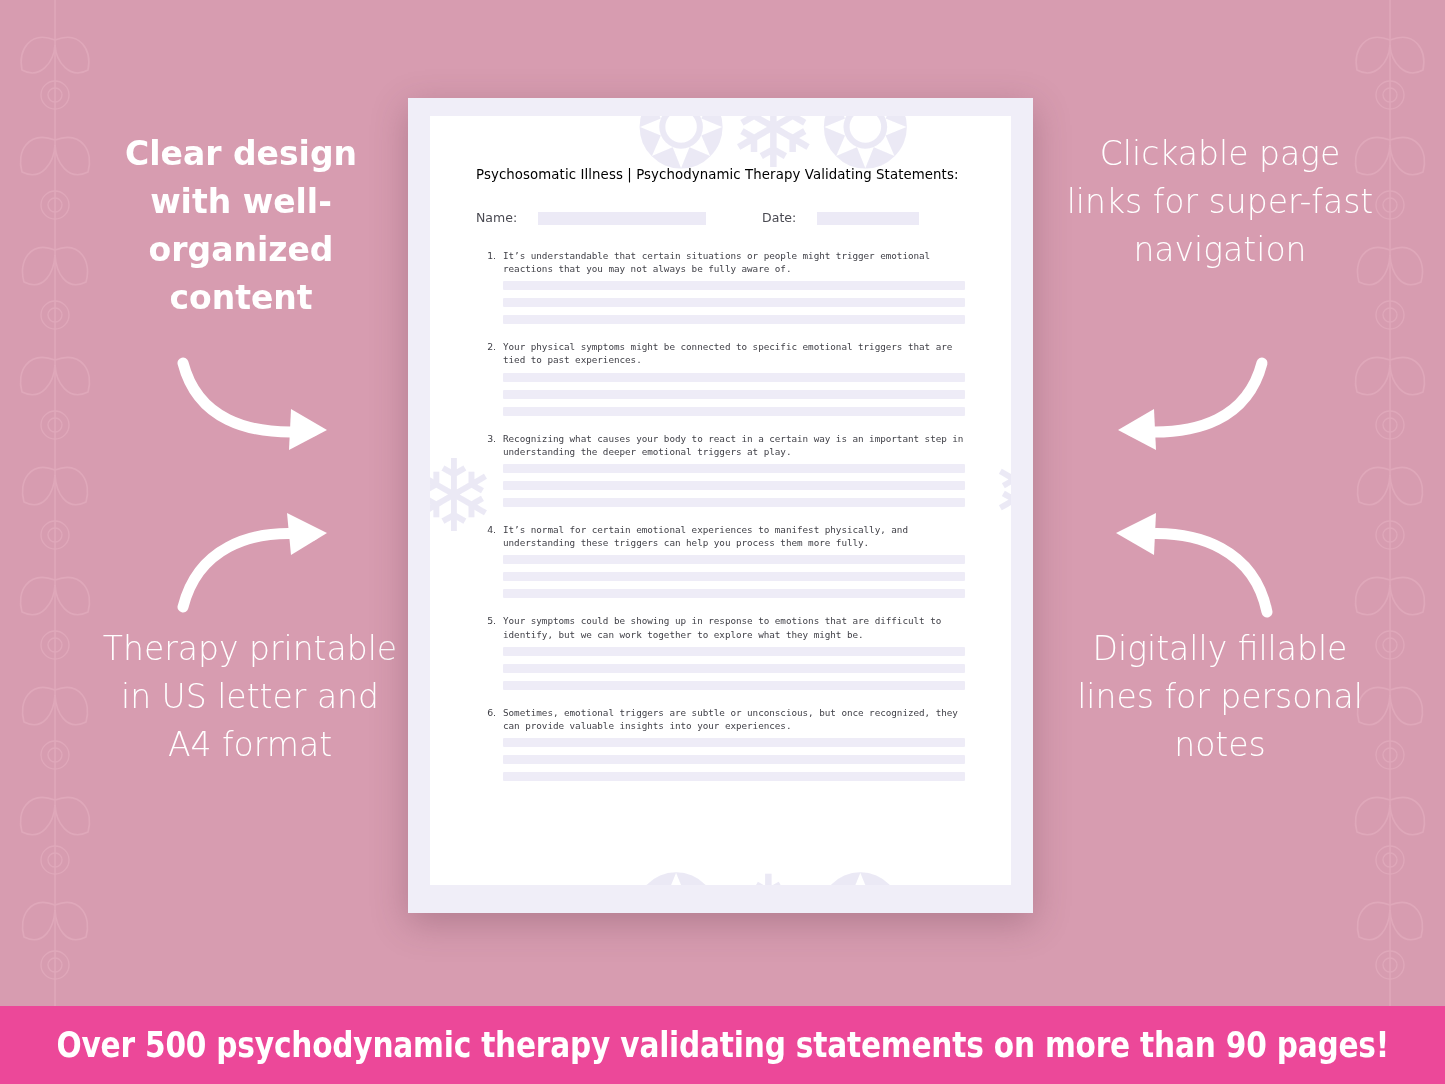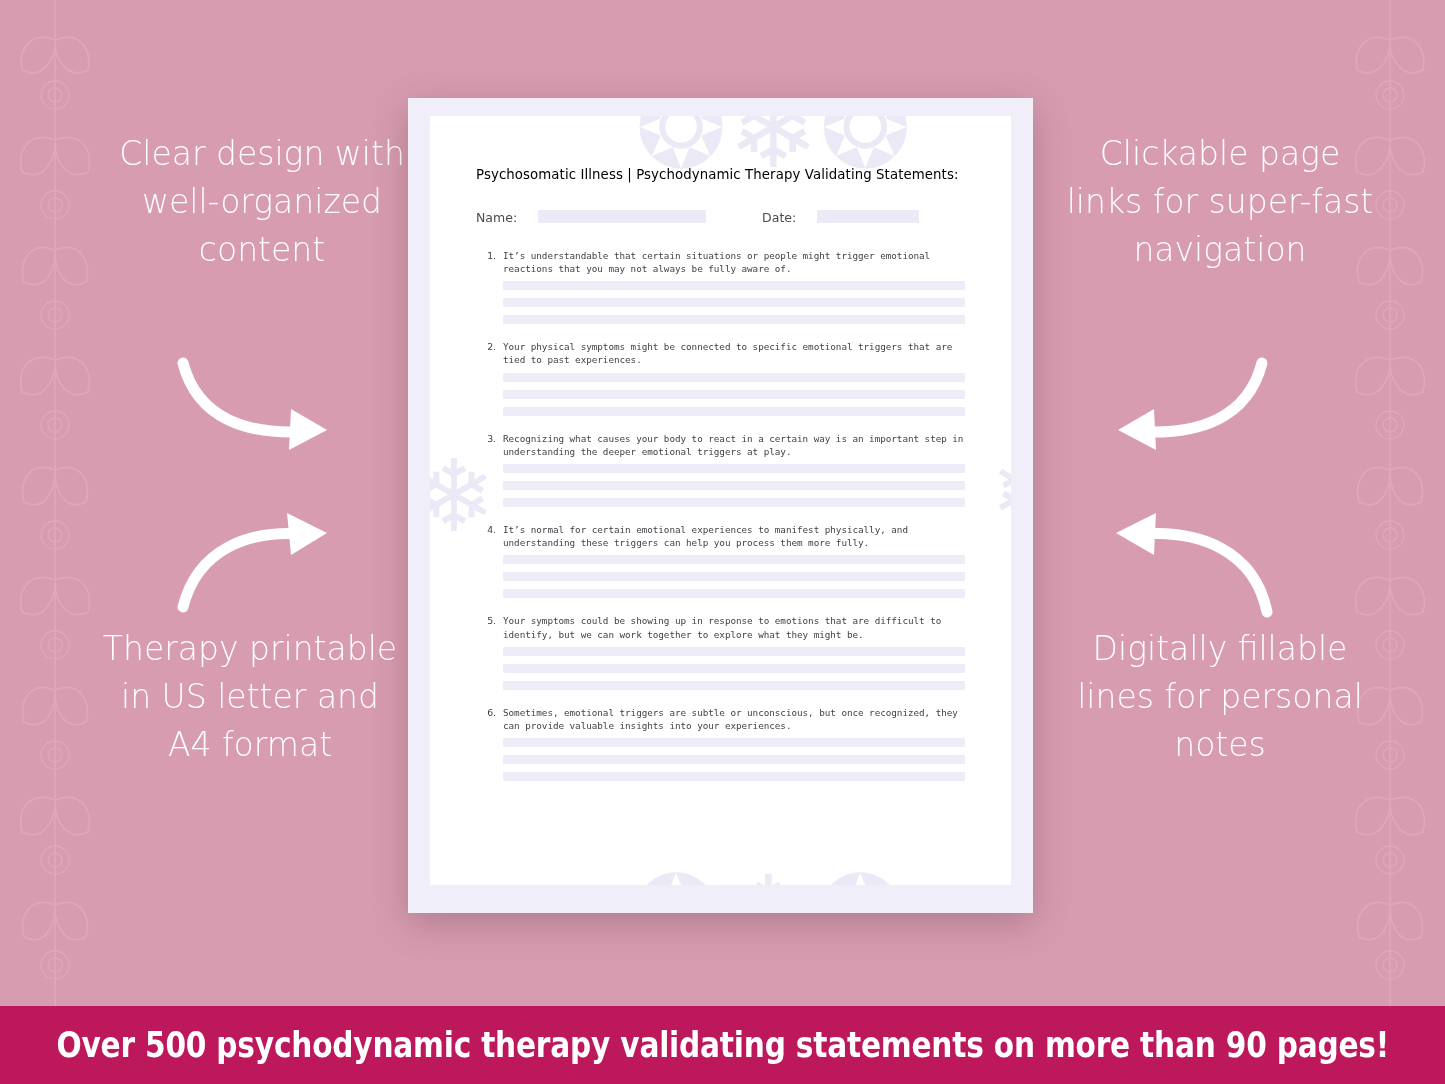--- a/index.html
+++ b/index.html
@@ -27,21 +27,21 @@
   .floral.right { right: 0; }
   .floral svg { width: 100%; height: 100%; display: block; }
 
   
   .bottom-banner {
     position: absolute;
     left: 0;
     bottom: 0;
     width: 1445px;
     height: 78px;
-    background: #be185d;
+    background: #ec4899;
     display: flex;
     align-items: center;
     justify-content: center;
   }
   .bottom-banner .txt {
     color: #ffffff;
     font-size: 35px;
     font-weight: bold;
     letter-spacing: -0.2px;
     white-space: nowrap;
@@ -52,21 +52,21 @@
   
   .callout {
     position: absolute;
     color: #ffffff;
     font-size: 33px;
     line-height: 1.45;
     text-align: center;
     font-weight: 300;
     font-family: "DejaVu Sans", sans-serif;
   }
-  #callout-tl { left: 117px; top: 130px; width: 290px; }
+  #callout-tl { left: 96px; top: 130px; width: 290px; font-weight: bold; }
   #callout-bl { left: 100px; top: 625px; width: 300px; }
   #callout-tr { left: 1060px; top: 130px; width: 320px; }
   #callout-br { left: 1070px; top: 625px; width: 300px; }
 
   
   .arrow { position: absolute; pointer-events: none; }
   #arrow-tl { left: 175px; top: 355px; width: 175px; height: 100px; }
   #arrow-bl { left: 175px; top: 505px; width: 175px; height: 110px; }
   #arrow-tr { left: 1095px; top: 355px; width: 175px; height: 100px; }
   #arrow-br { left: 1090px; top: 505px; width: 185px; height: 115px; }
@@ -113,21 +113,21 @@
     color: #000000;
     font-size: 13.3px;
     line-height: 1.95;
     font-family: "DejaVu Sans", sans-serif;
     letter-spacing: 0.1px;
   }
 
   .name-date-row {
     margin-top: 22px;
     display: flex;
-    align-items: flex-start;
+    align-items: flex-end;
     gap: 15px;
   }
   .nd-label {
     color: #4a4a52;
     font-size: 12.5px;
     font-family: "DejaVu Sans", sans-serif;
     margin-right: 6px;
   }
   .nd-field {
     height: 13px;

